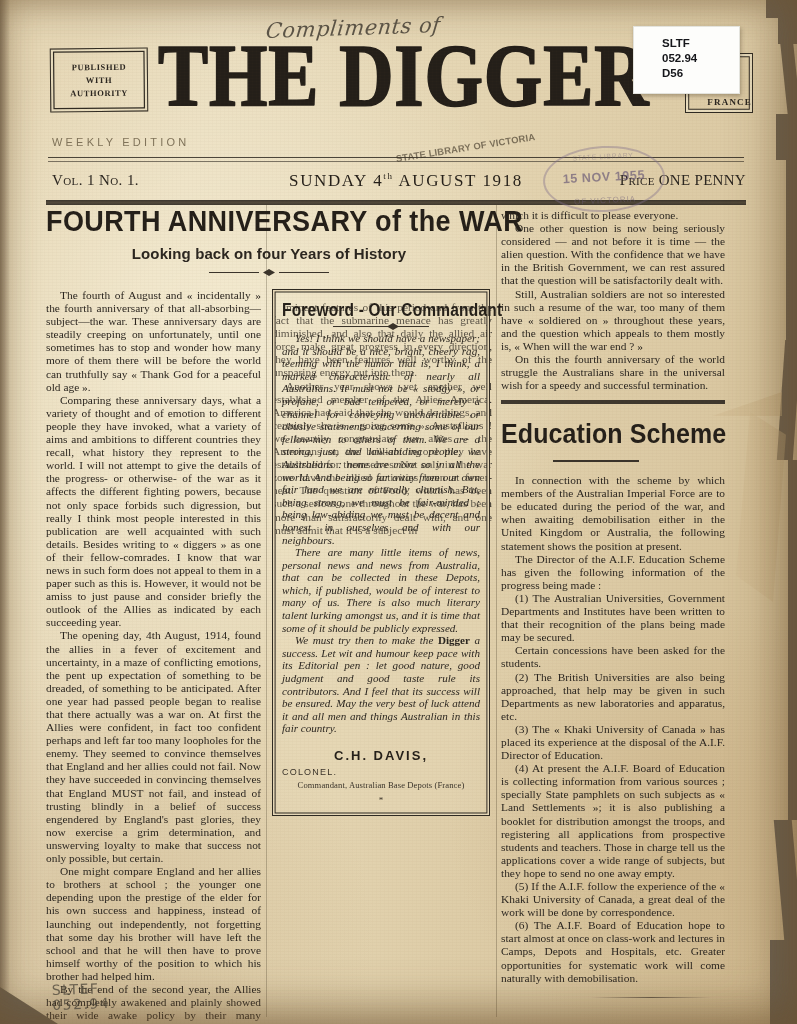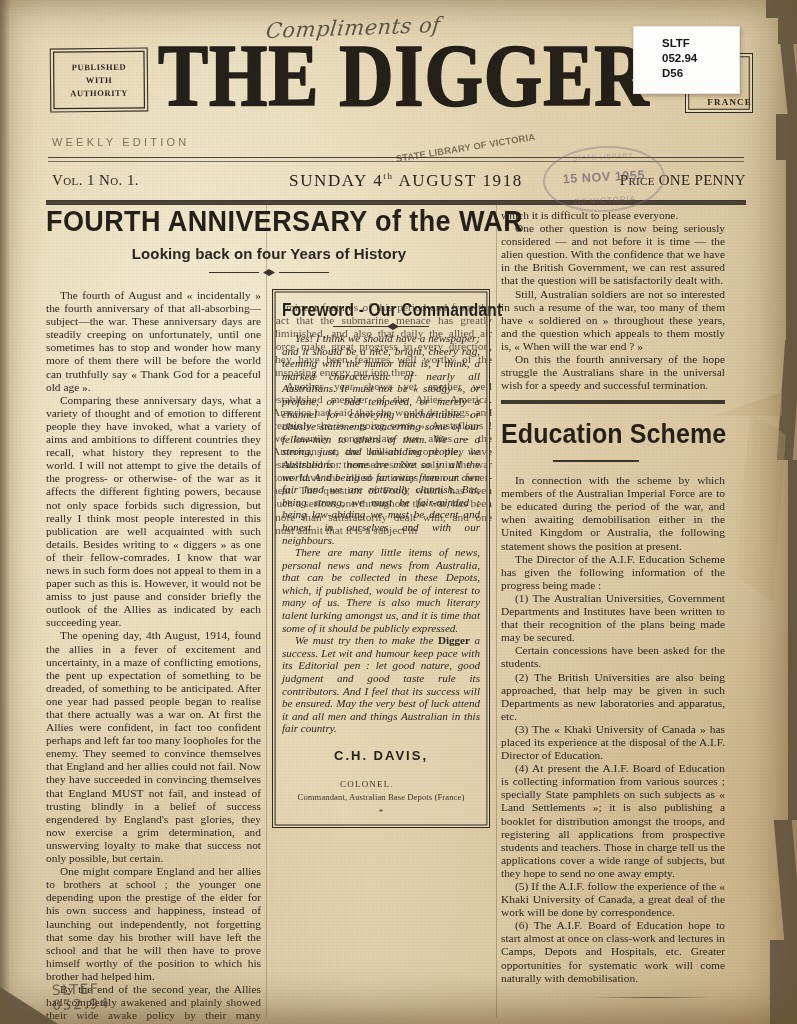--- a/index.html
+++ b/index.html
@@ -319,22 +319,22 @@
   #signature {
     margin-top: 13px;
     text-align: center;
     font-family: "Liberation Sans", sans-serif;
     font-weight: bold;
     font-size: 13px;
     letter-spacing: 2px;
     color: #241f19;
   }
   #rank {
-    margin-top: 16px; text-align: center; padding-right: 28px;
-    font-family: Liberation Serif, serif;
+    margin-top: 4px; text-align: left; padding-right: 28px;
+    font-family: Liberation Sans, sans-serif;
     font-size: 9px; letter-spacing: 1.2px; color: #3a332a;
   }
   #commandant-line {
     margin-top: 3px; text-align: center;
     font-family: "Liberation Serif", serif;
     font-size: 8.6px; color: #3a332a; letter-spacing: .1px;
   }
   #box-dot { text-align: center; font-size: 9px; color: #3a332a; margin-top: 5px; }
 
   
@@ -460,21 +460,21 @@
           <p>minent features of this period and from the fact that the submarine menace has greatly diminished, and also that daily the allied air force make great progress in every direction, they have been features well worthy of the unsparing energy put into them.</p>
           <p>Another year shows yet another well established member of the Allies--America. America had said that she would do things, and certainly she is « going some ». Australians ! we heartily congratulate our allies -- the Americans on the brilliant record they have established for themselves. Not only in the war zone have the allied activities been at fever-heat. The question of Food, which has been such a serious one throughout the war, has been more than satisfactorily dealt with, and one must admit that it is a subject in</p>
         </div>
       </div>
 
       <div class="col" id="col3" style="top:4px;">
         <div class="body-text">
           <p style="text-indent:0">which it is difficult to please everyone.</p>
           <p>One other question is now being seriously considered — and not before it is time — the alien question. With the confidence that we have in the British Government, we can rest assured that the question will be satisfactorily dealt with.</p>
           <p>Still, Australian soldiers are not so interested in such a resume of the war, too many of them have « soldiered on » throughout these years, and the question which appeals to them mostly is, « When will the war end ? »</p>
-          <p>On this the fourth anniversary of the hope struggle the Australians share in the universal wish for a speedy and successful termination.</p>
+          <p>On this the fourth anniversary of the world struggle the Australians share in the universal wish for a speedy and successful termination.</p>
         </div>
 
         <div id="edu-rule"></div>
         <div id="edu-title">Education Scheme</div>
         <div id="edu-orn"></div>
 
         <div class="body-text">
           <p>In connection with the scheme by which members of the Australian Imperial Force are to be educated during the period of the war, and when awaiting demobilisation either in the United Kingdom or Australia, the following statement shows the position at present.</p>
           <p>The Director of the A.I.F. Education Scheme has given the following information of the progress being made :</p>
           <p>(1) The Australian Universities, Government Departments and Institutes have been written to that their recognition of the plans being made may be secured.</p>

